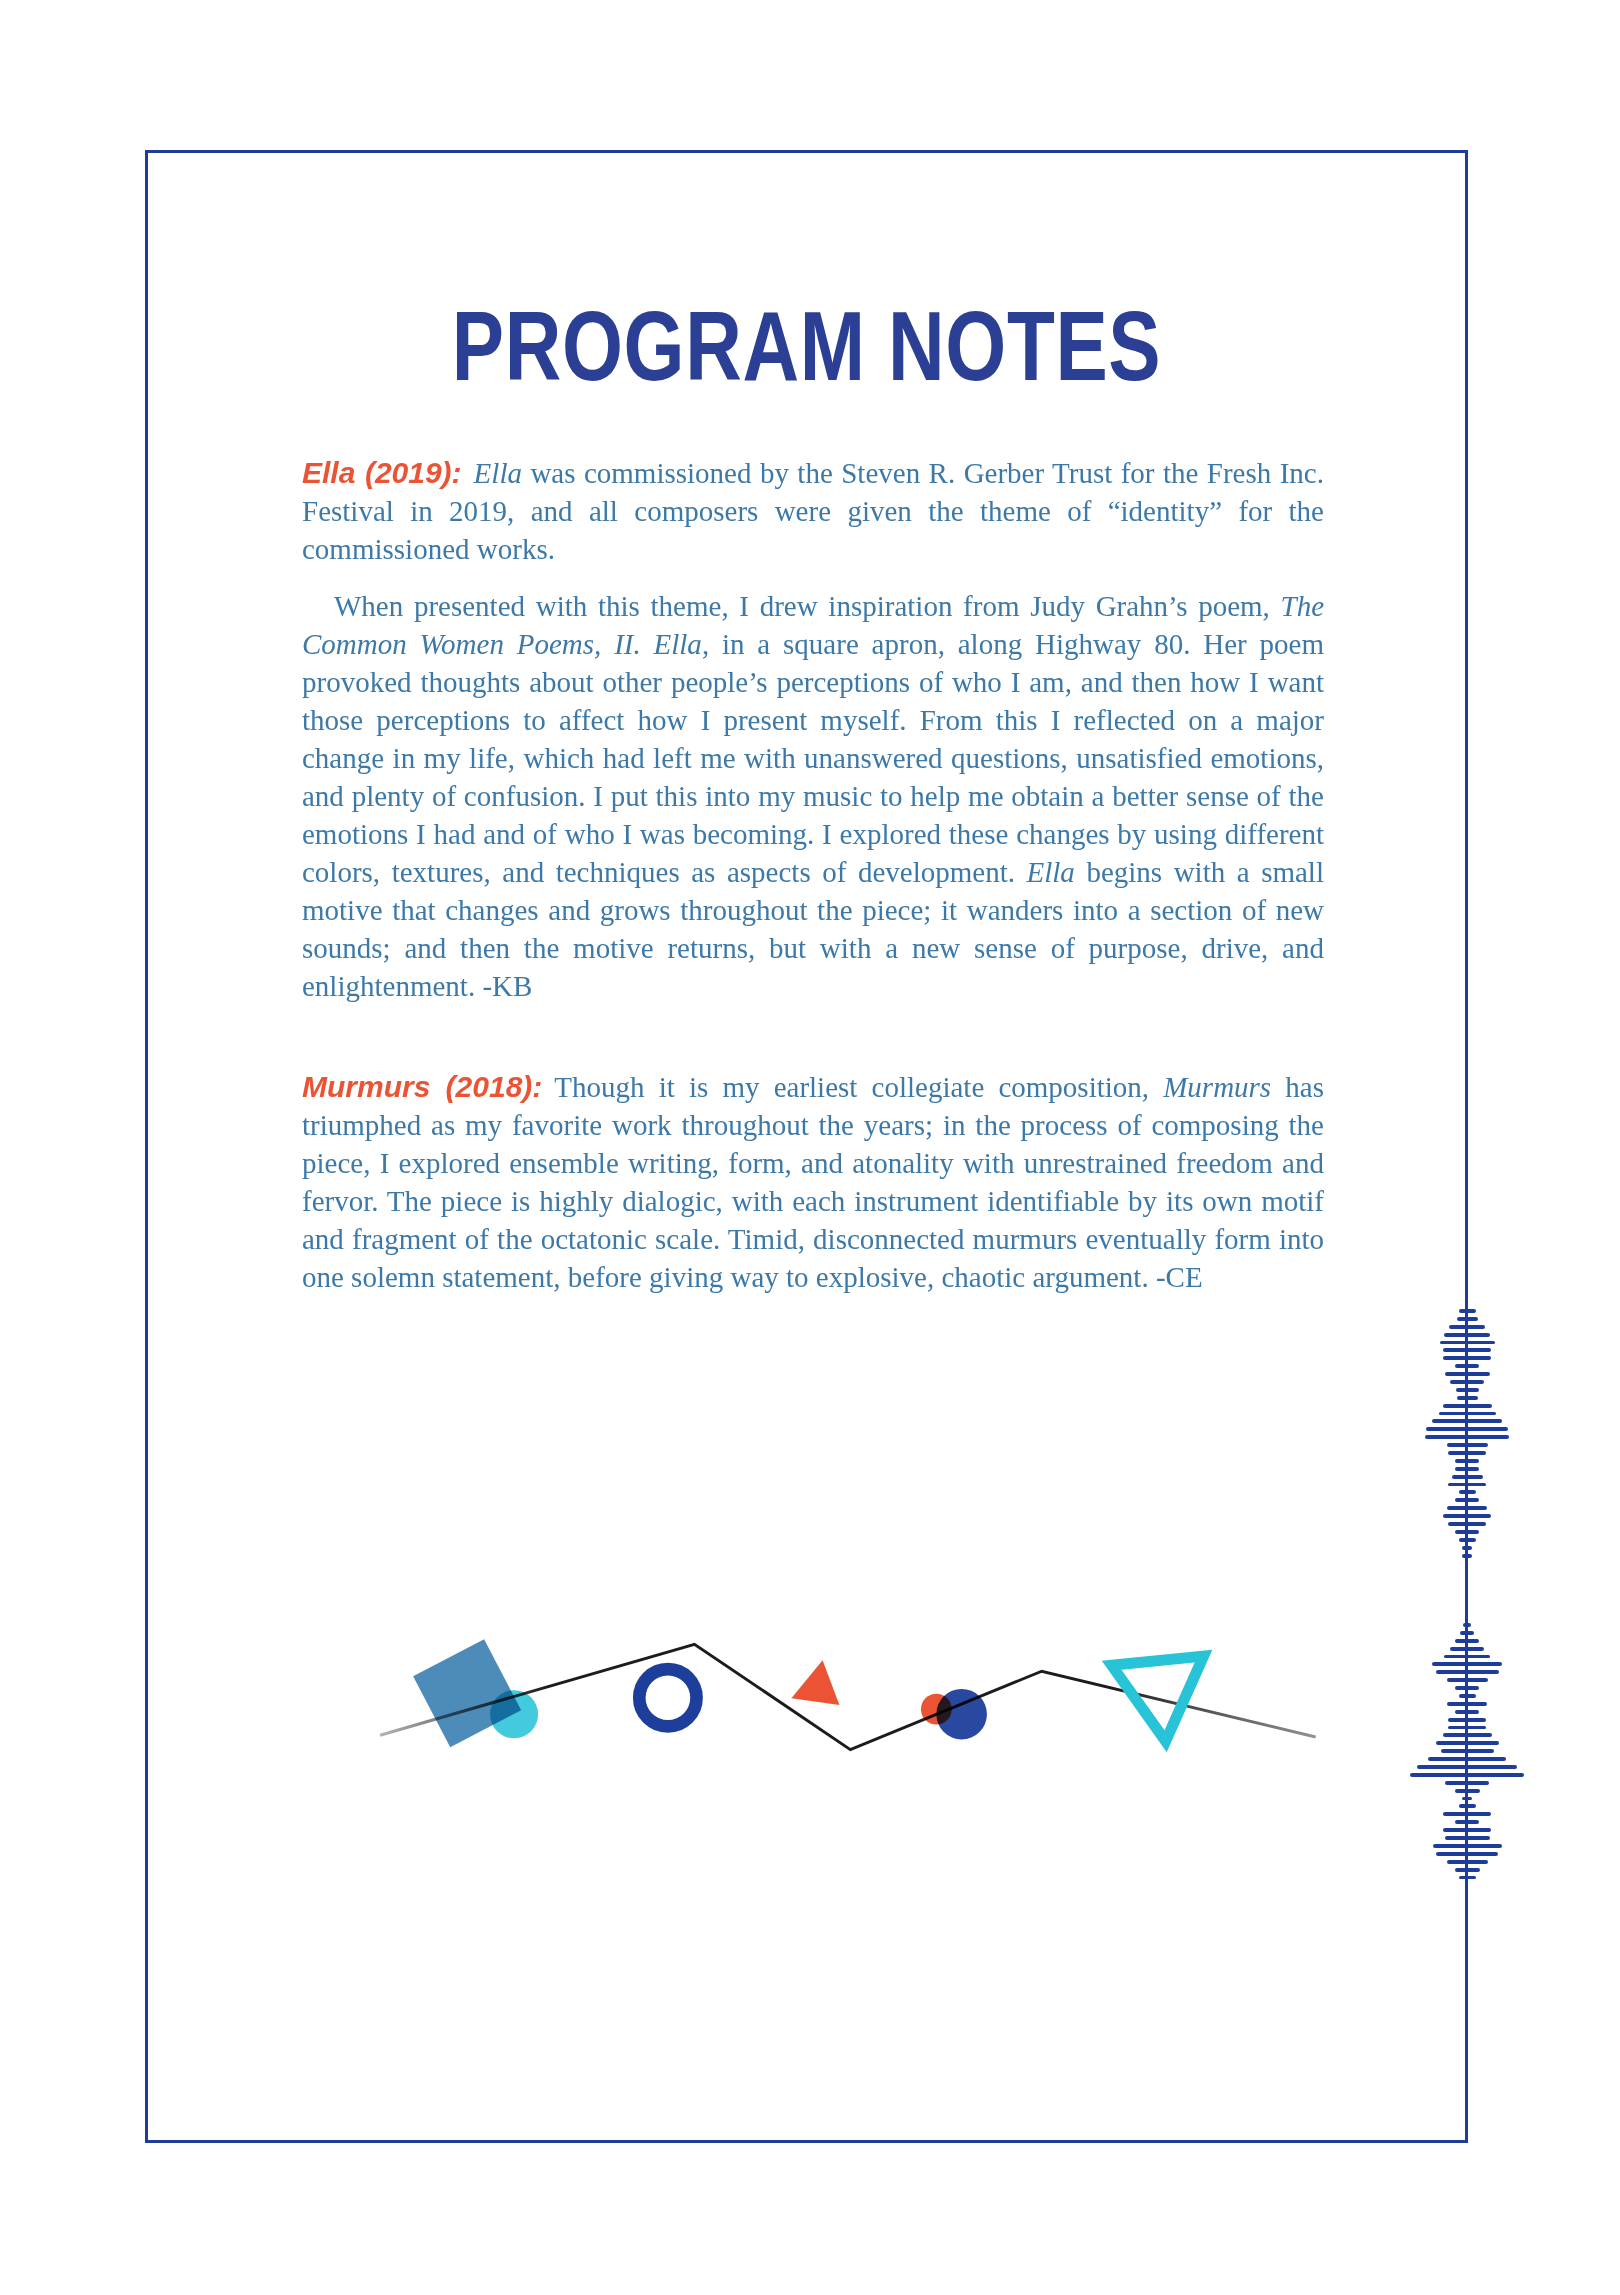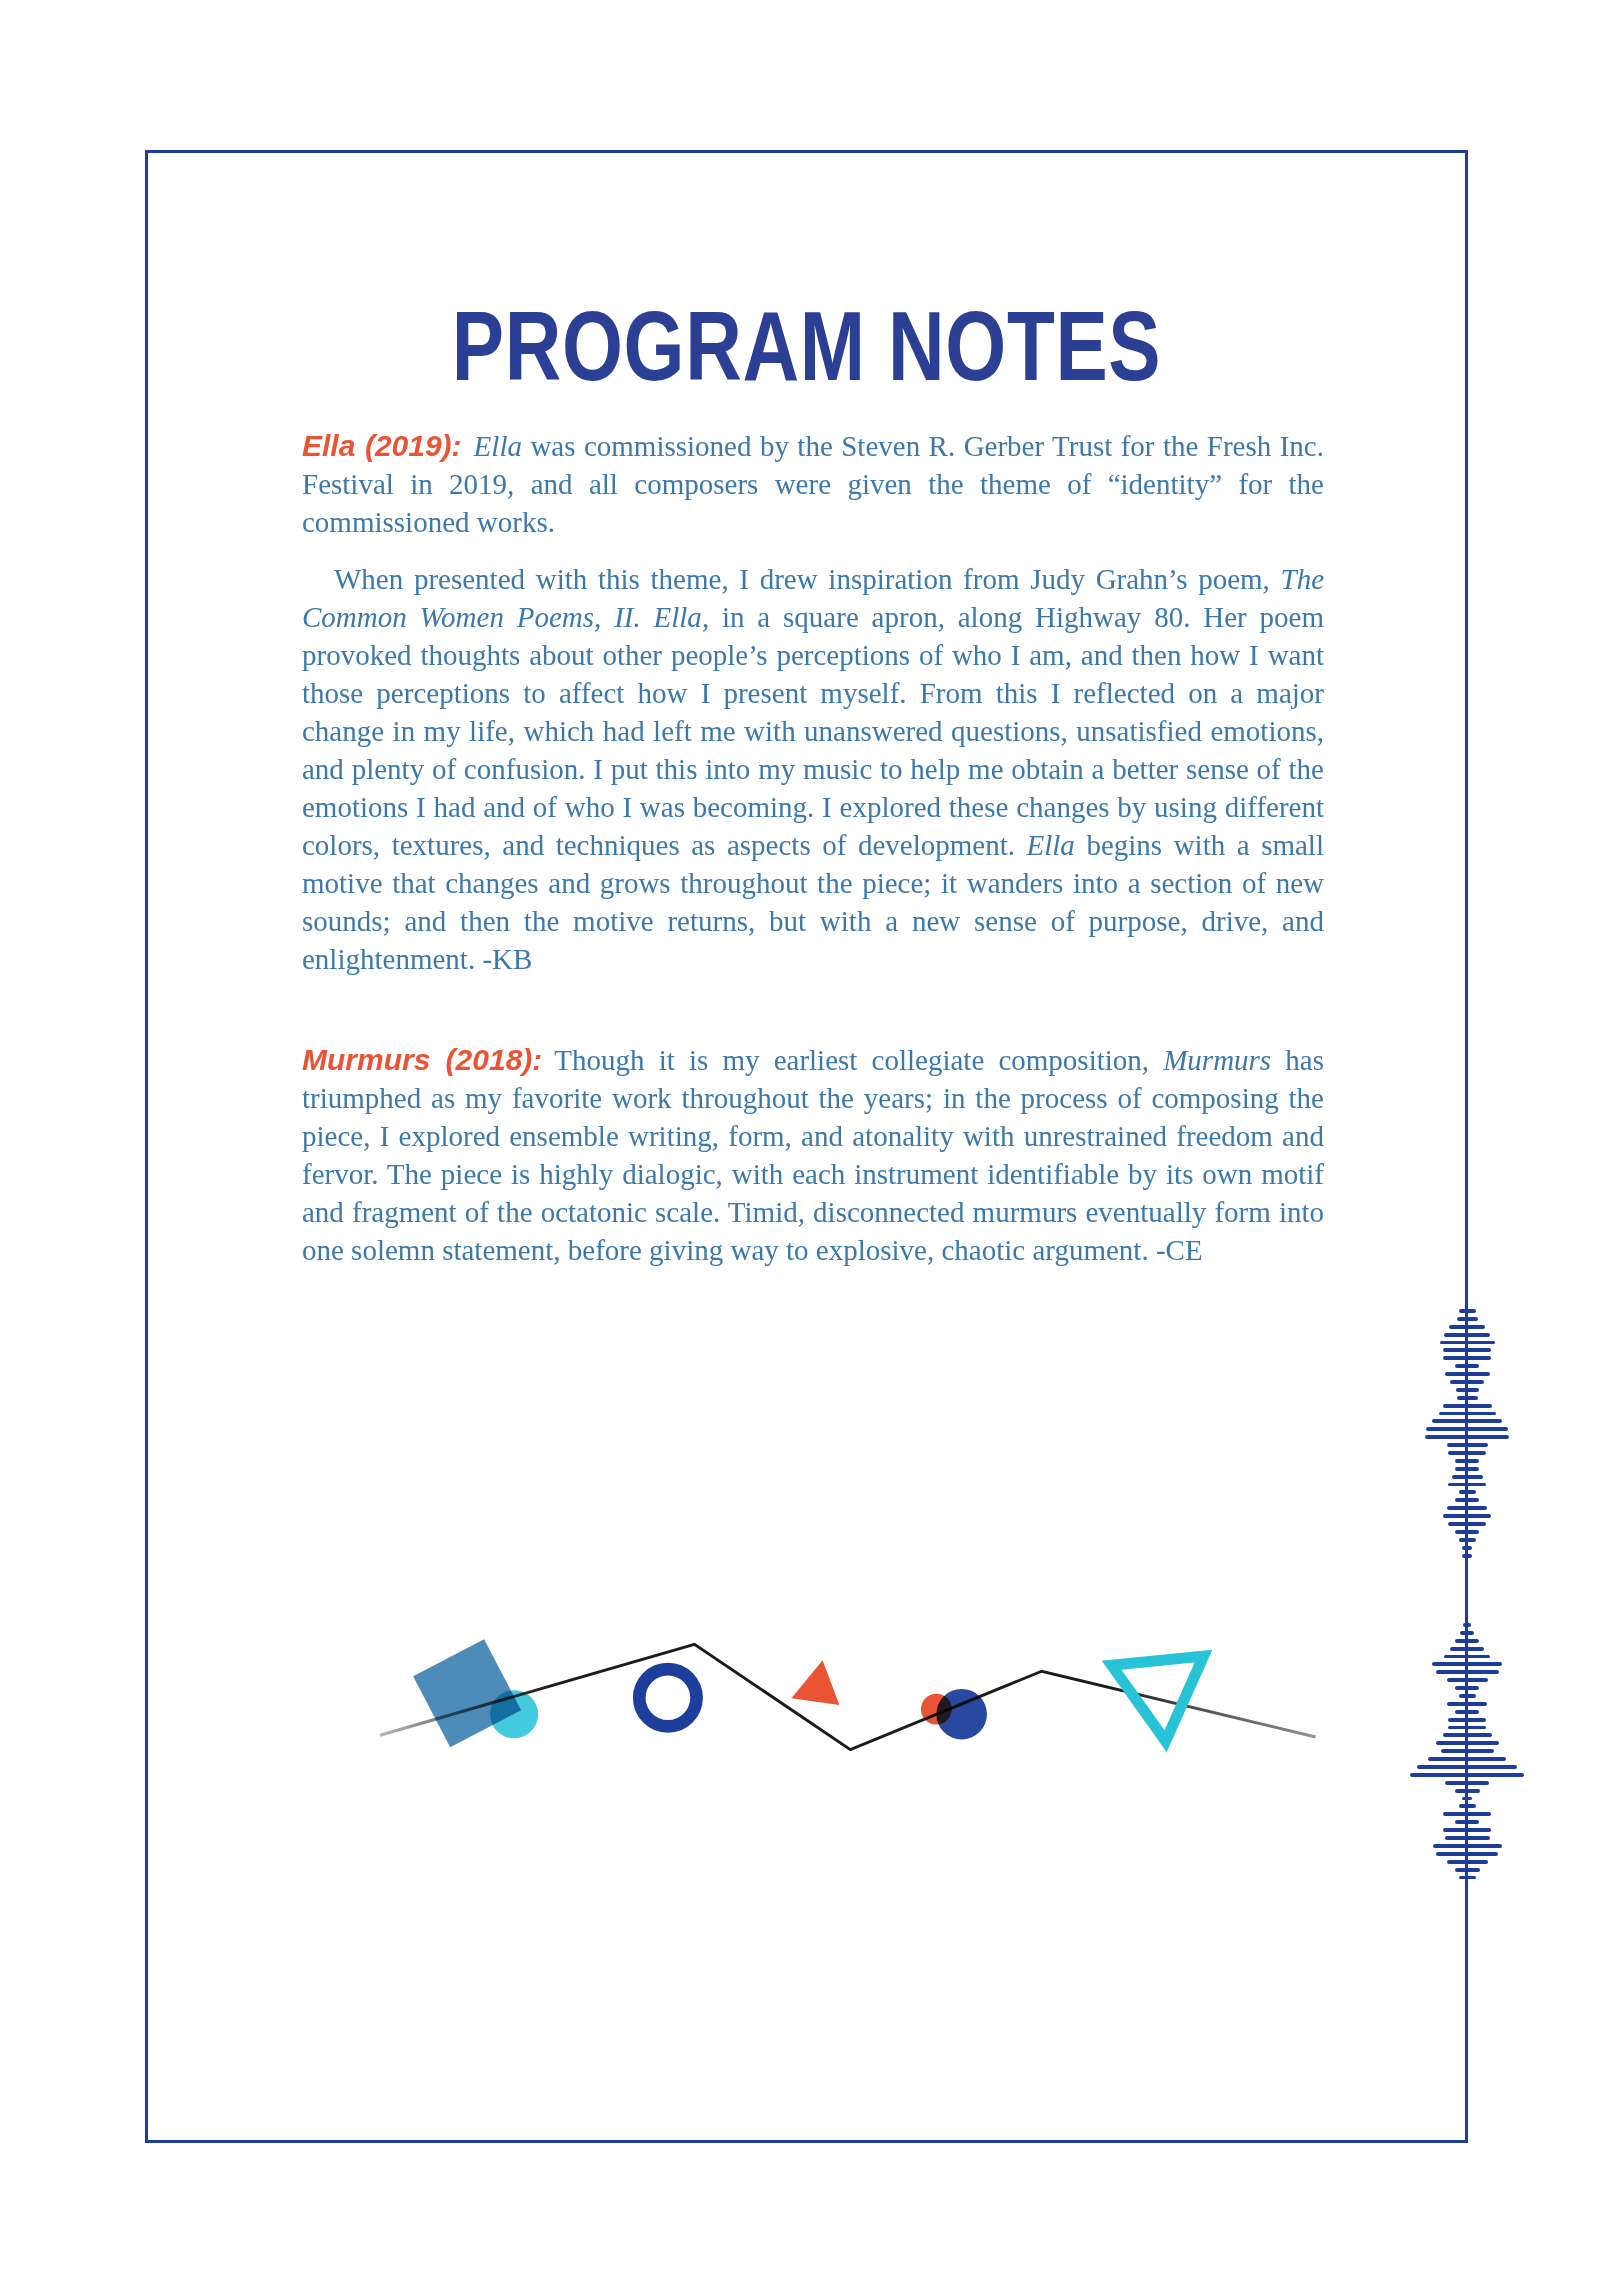--- a/index.html
+++ b/index.html
@@ -12,21 +12,21 @@
     box-sizing:border-box;border:3.4px solid var(--navy,#1E3C99);
   }
   .title{
     position:absolute;left:145px;top:297px;width:1323px;margin:0;
     text-align:center;line-height:1;
     font-family:"Liberation Sans",sans-serif;font-weight:700;font-size:98px;
     letter-spacing:0.8px;transform:scaleX(0.8);
     color:var(--title-navy,#2B3F94);
   }
   .content{
-    position:absolute;left:302px;top:427px;width:1022px;
+    position:absolute;left:302px;top:454px;width:1022px;
     font-size:29px;line-height:38px;text-align:justify;
     color:var(--body-blue,#3C79A8);
   }
   .para{margin:0;}
   .para + .para{margin-top:18.6px;}
   .entry + .entry{margin-top:63px;}
   .para.indent{text-indent:32px;}
   .label{
     font-family:"Liberation Sans",sans-serif;font-style:italic;font-weight:700;
     font-size:30px;margin-right:0.4em;color:var(--orange,#EA5434);

